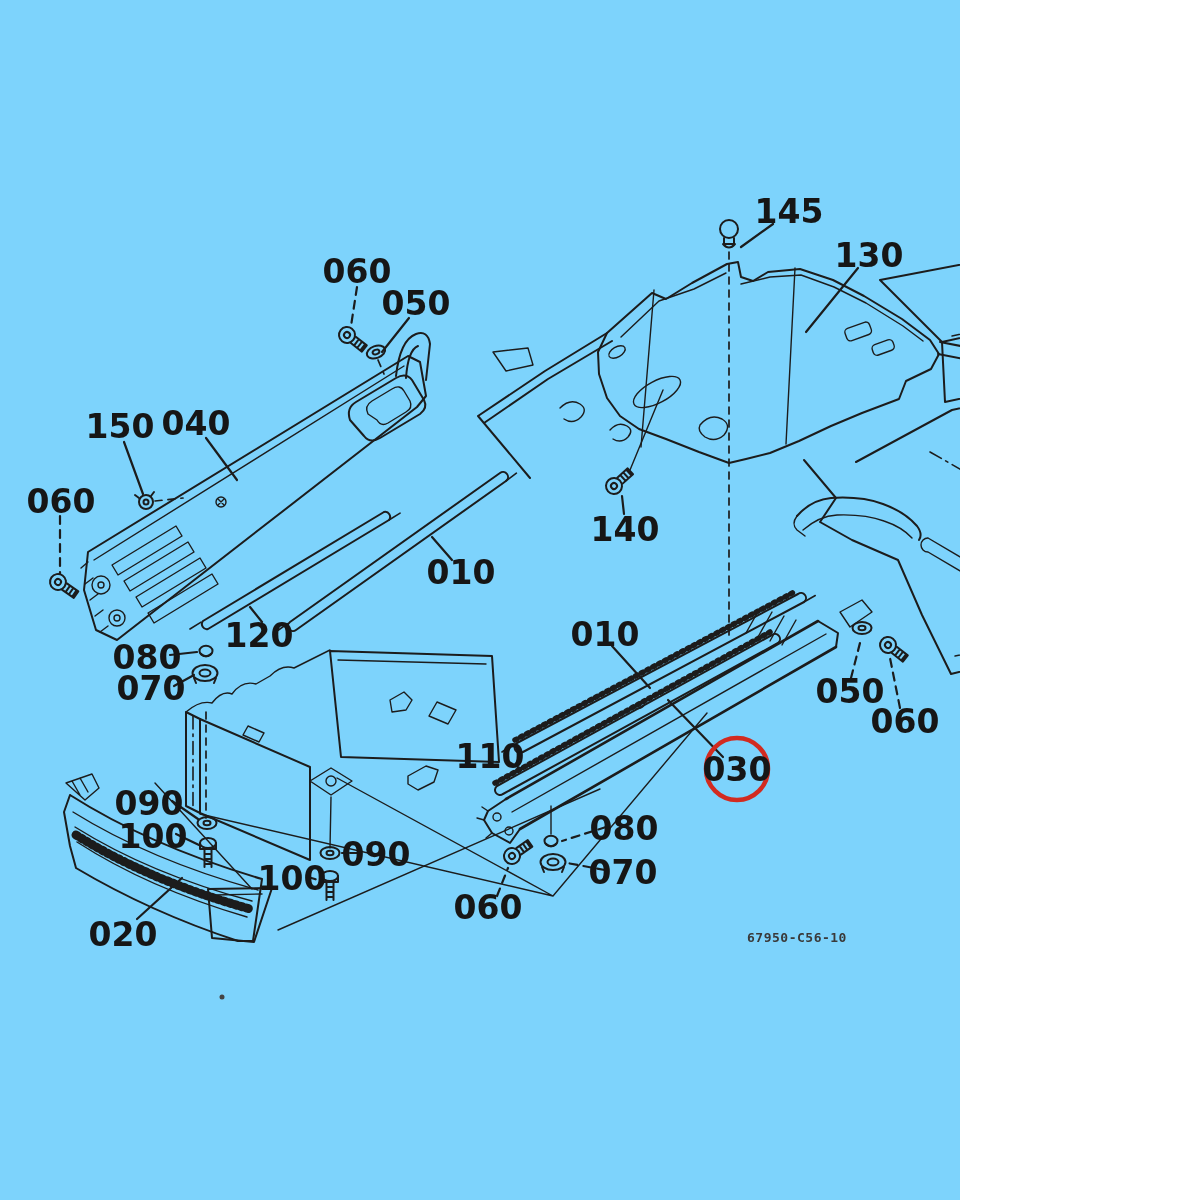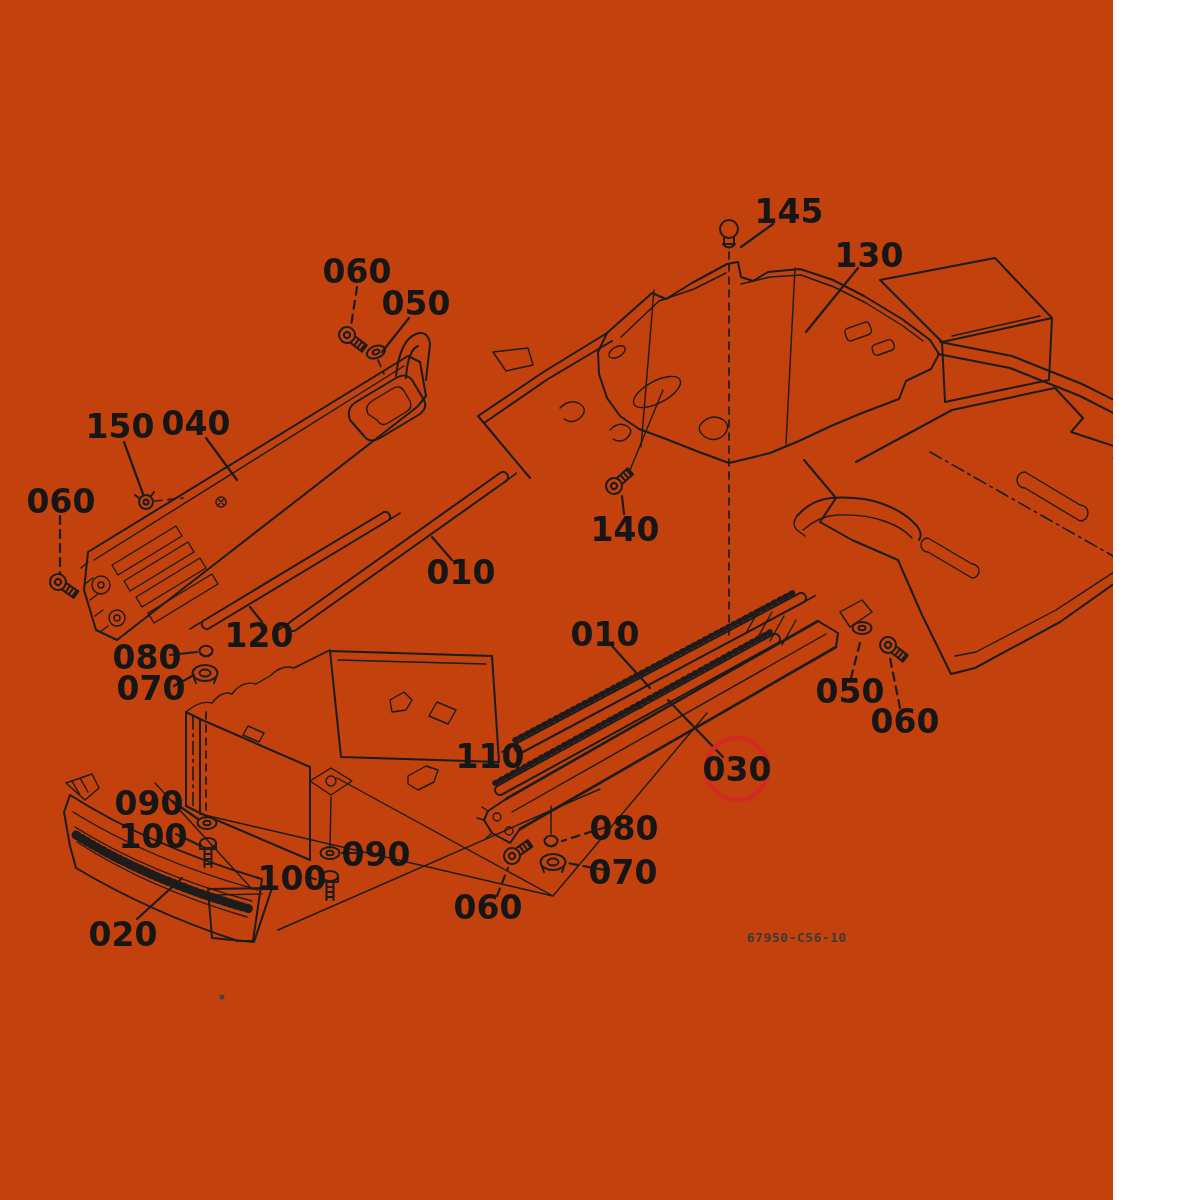--- a/index.html
+++ b/index.html
@@ -1,16 +1,16 @@
 <!DOCTYPE html>
 <html><head>
 <meta charset="utf-8">
 <style>
   html,body{margin:0;padding:0;background:#ffffff;}
-  .stage{position:relative;width:1113px;height:1200px;background:#c2410c;overflow:hidden;
+  .stage{position:relative;width:960px;height:1200px;background:#7dd3fc;overflow:hidden;
          font-family:"DejaVu Sans", sans-serif;}
   svg{position:absolute;left:0;top:0;}
   .art{stroke:#1c1c1c;fill:none;stroke-width:2;stroke-linecap:round;stroke-linejoin:round;}
   .w1{stroke-width:1.4;}
   .w3{stroke-width:2.6;}
   .dash{stroke-dasharray:7 6;stroke-width:1.7;}
   .dashdot{stroke-dasharray:13 5 2.5 5;stroke-width:1.6;}
   .ld{stroke-width:2.2;}
   .ldd{stroke-width:2.2;stroke-dasharray:8 6;}
   .teeth{stroke-width:5.5;stroke-dasharray:2 4.5;}

